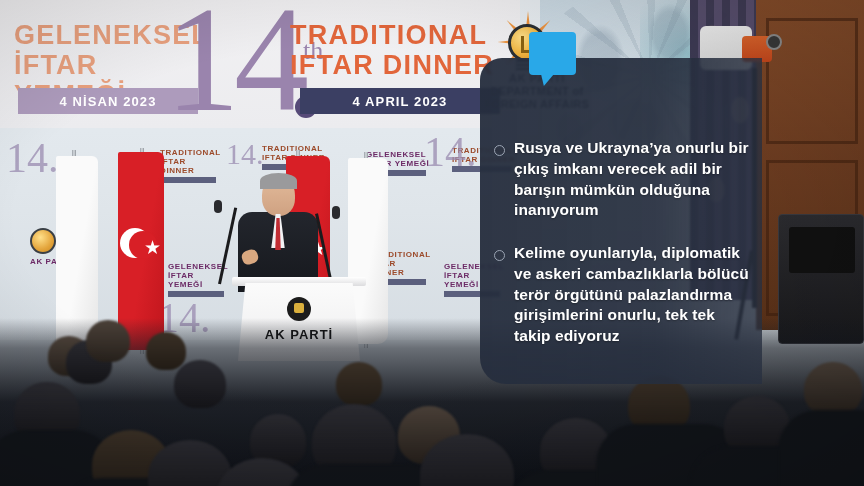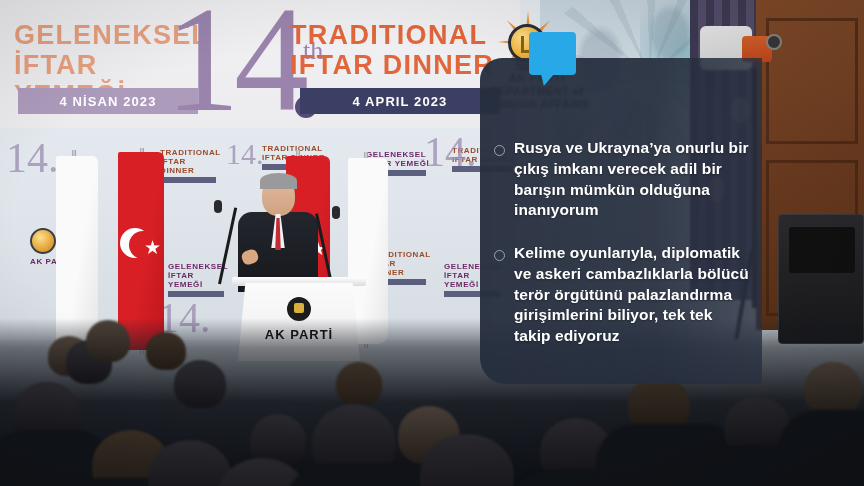--- a/index.html
+++ b/index.html
@@ -394,21 +394,21 @@
   <div class="panel">
     <div class="panel-inner">
 
       <div class="bullet-row">
         <div class="bullet-dot"></div>
         <div class="bullet-text">Rusya ve Ukrayna’ya onurlu bir çıkış imkanı verecek adil bir barışın mümkün olduğuna inanıyorum</div>
       </div>
 
       <div class="bullet-row">
         <div class="bullet-dot"></div>
-        <div class="bullet-text">Kelime oyunlarıyla, diplomatik ve askeri cambazlıklarla bölücü terör örgütünü palazlandırma girişimlerini biliyor, tek tek takip ediyoruz</div>
+        <div class="bullet-text">Kelime oyunlarıyla, diplomatik ve askeri cambazlıklarla bölücü terör örgütünü palazlandırma girişimlerini onurlu, tek tek takip ediyoruz</div>
       </div>
 
     </div>
   </div>
 
   <div class="bubble"></div>
 
 </div>
 
 </body></html>

